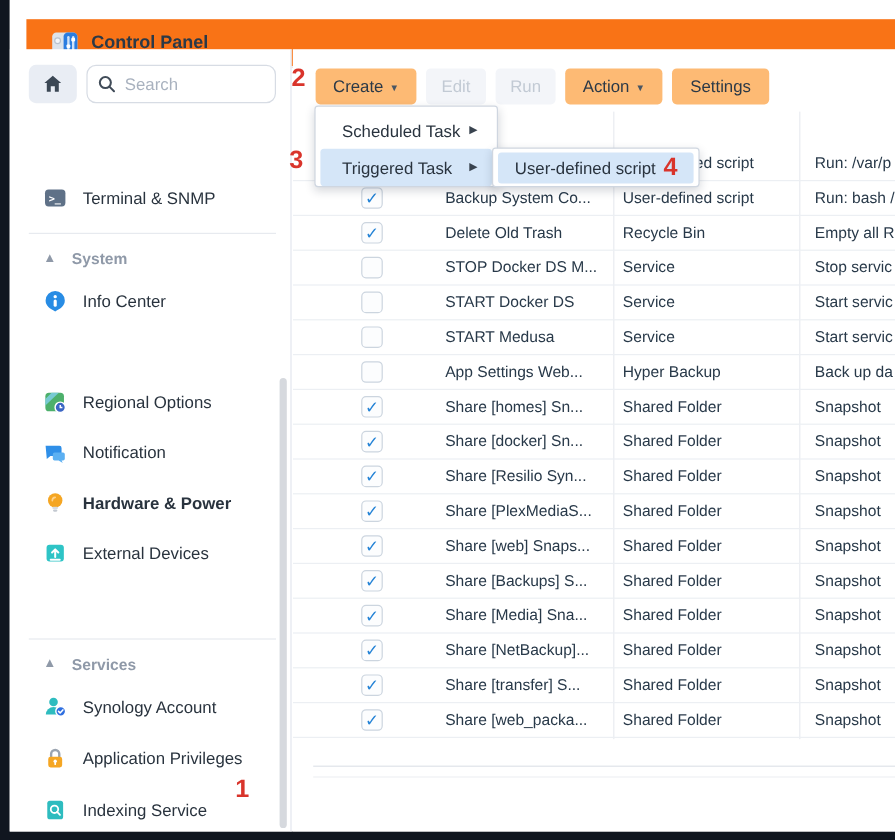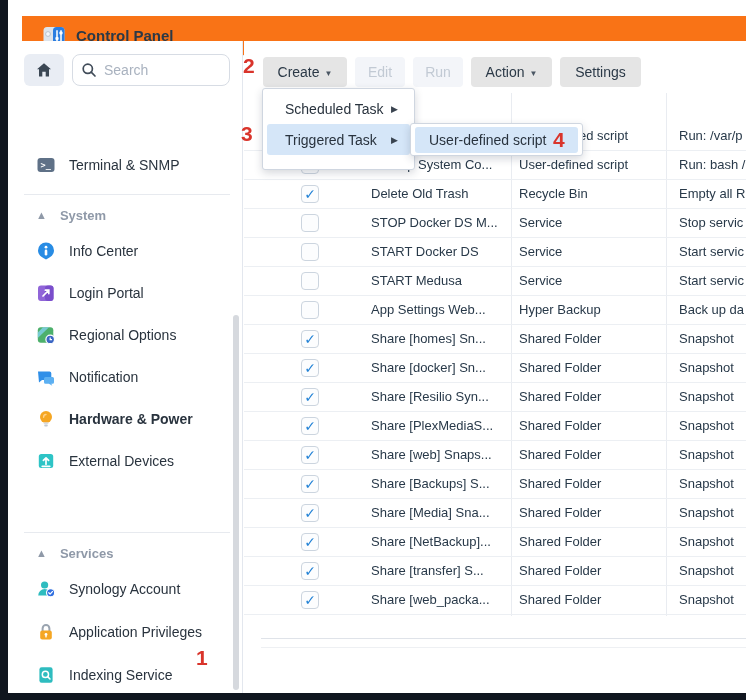--- a/index.html
+++ b/index.html
@@ -28,38 +28,38 @@
   .sb-item .icn { width:20px; height:20px; margin-left:12px; flex:0 0 20px; }
   .sb-item .lbl { margin-left:13px; font-size:14px; color:#29333e; white-space:nowrap; }
   .sb-divider { position:absolute; left:16px; width:206px; height:1px; background:#e7eaef; }
   .sb-group { position:absolute; left:28px; width:190px; height:20px; display:flex; align-items:center; cursor:pointer; }
   .sb-group .chev { color:#8f99a8; font-size:11px; }
   .sb-group .glbl { margin-left:13px; font-size:13px; font-weight:bold; color:#8f99a8; }
   .sb-scroll { position:absolute; right:3px; top:274px; width:6px; height:375px; border-radius:3px; background:#d6d9de; }
 
   
   .main { position:absolute; left:236px; top:41px; right:0; bottom:0; background:#fff; overflow:hidden; }
-  .tb-btn { position:absolute; top:16px; height:30px; border:none; border-radius:4px; background:#e5e5e5; color:#2b3947; font-size:14px; font-family:inherit; cursor:pointer; }
+  .tb-btn { position:absolute; top:16px; height:30px; border:none; border-radius:4px; background:#fdba74; color:#2b3947; font-size:14px; font-family:inherit; cursor:pointer; }
   .tb-btn.disabled { background:#f3f5f9; color:#c2cad4; cursor:default; }
   .tb-btn .caret { font-size:8px; position:relative; top:-1px; margin-left:5px; color:#4a5663; }
 
   .thead { position:absolute; left:0; top:52px; right:0; height:29px; border-top:1px solid #e7eaef; border-bottom:1px solid #e4e8ed; }
   .th { position:absolute; top:7px; font-size:13px; color:#98a2b0; }
   .vline { position:absolute; top:52px; width:1px; height:523px; background:#e9ecf1; }
   .rows { position:absolute; left:0; top:81px; right:0; }
   .trow { position:absolute; left:0; right:0; height:29px; border-bottom:1px solid #eceff3; }
   .cb { position:absolute; left:57px; top:5px; width:18px; height:18px; border:1px solid #ccd5df; border-radius:4px; background:#fcfdfe; font-size:14px; font-weight:bold; color:#2483d6; text-align:center; line-height:16px; cursor:pointer; }
   .td-name { position:absolute; left:127px; top:6px; font-size:13px; color:#283949; white-space:nowrap; }
   .td-app  { position:absolute; left:275px; top:6px; font-size:13px; color:#283949; white-space:nowrap; }
   .td-act  { position:absolute; left:435px; top:6px; font-size:13px; color:#283949; white-space:nowrap; }
   .endline1 { position:absolute; left:17px; right:0; top:597px; height:1px; background:#dfe3e9; }
   .endline2 { position:absolute; left:17px; right:0; top:606px; height:1px; background:#eef0f3; }
 
   
-  .menu { position:absolute; left:18px; top:47px; width:153px; height:82px; background:#fff; border:1px solid #cfd6e0; border-radius:3px; box-shadow:0 3px 8px rgba(30,40,60,.18); z-index:5; padding-top:4px; }
+  .menu { position:absolute; left:18px; top:47px; width:153px; height:68px; background:#fff; border:1px solid #cfd6e0; border-radius:3px; box-shadow:0 3px 8px rgba(30,40,60,.18); z-index:5; padding-top:4px; }
   .menu-item { position:relative; margin:0 4px; height:31px; display:flex; align-items:center; border-radius:3px; cursor:pointer; }
   .menu-item .mlbl { margin-left:18px; font-size:14px; color:#29333e; }
   .menu-item .marrow { position:absolute; right:12px; font-size:9px; color:#39434f; }
   .menu-item.hl { background:#d5e6f8; }
   .submenu { position:absolute; left:166px; top:82px; width:173px; height:33px; background:#fff; border:1px solid #cfd6e0; border-radius:3px; box-shadow:0 3px 8px rgba(30,40,60,.18); z-index:6; padding-top:3px; }
   .submenu .menu-item { height:26px; }
   .submenu .mlbl { margin-left:14px; }
 
   
   .ann { position:absolute; color:#d9342b; font-size:21px; font-weight:bold; z-index:9; font-family:"Liberation Sans",sans-serif; }
@@ -121,30 +121,20 @@
         <div class="sb-item" style="top: 141px;">
           <span class="icn">
             <svg width="20" height="20" viewBox="0 0 20 20">
               <path d="M10 1.5a8 8 0 0 1 8 8c0 4.4-3.6 6.9-8 9-4.4-2.1-8-4.6-8-9a8 8 0 0 1 8-8z" fill="#288ce4"></path>
               <circle cx="10" cy="6.2" r="1.4" fill="#fff"></circle>
               <rect x="8.7" y="8.6" width="2.6" height="6" rx="1.3" fill="#fff"></rect>
             </svg>
           </span>
           <span class="lbl">Info Center</span>
         </div>
-        <div class="sb-item" style="top: 183px;">
-          <span class="icn">
-            <svg width="20" height="20" viewBox="0 0 20 20">
-              <rect x="2" y="2.5" width="15.5" height="15.5" rx="3" fill="#9065d8"></rect>
-              <rect x="9" y="2.5" width="8.5" height="15.5" rx="3" fill="#7a4ecb"></rect>
-              <path d="M7 13 L12.6 7.4 M9.4 7.2 h3.4 v3.4" stroke="#fff" stroke-width="1.7" fill="none" stroke-linecap="round"></path>
-            </svg>
-          </span>
-          <span class="lbl">Login Portal</span>
-        </div>
         <div class="sb-item" style="top: 225px; text-align: right;">
           <span class="icn">
             <svg width="20" height="20" viewBox="0 0 20 20">
               <rect x="1.8" y="2.2" width="15.5" height="15.5" rx="3" fill="#4db06b"></rect>
               <path d="M1.8 13 L13 2.2 H7 L1.8 7.5 Z" fill="#7fcfe4" opacity="0.85"></path>
               <circle cx="14.2" cy="14.4" r="4.3" fill="#3b66c4" stroke="#fff" stroke-width="1.2"></circle>
               <path d="M14.2 12.4 v2.2 h1.8" stroke="#fff" stroke-width="1.2" fill="none"></path>
             </svg>
           </span>
           <span class="lbl">Regional Options</span>

